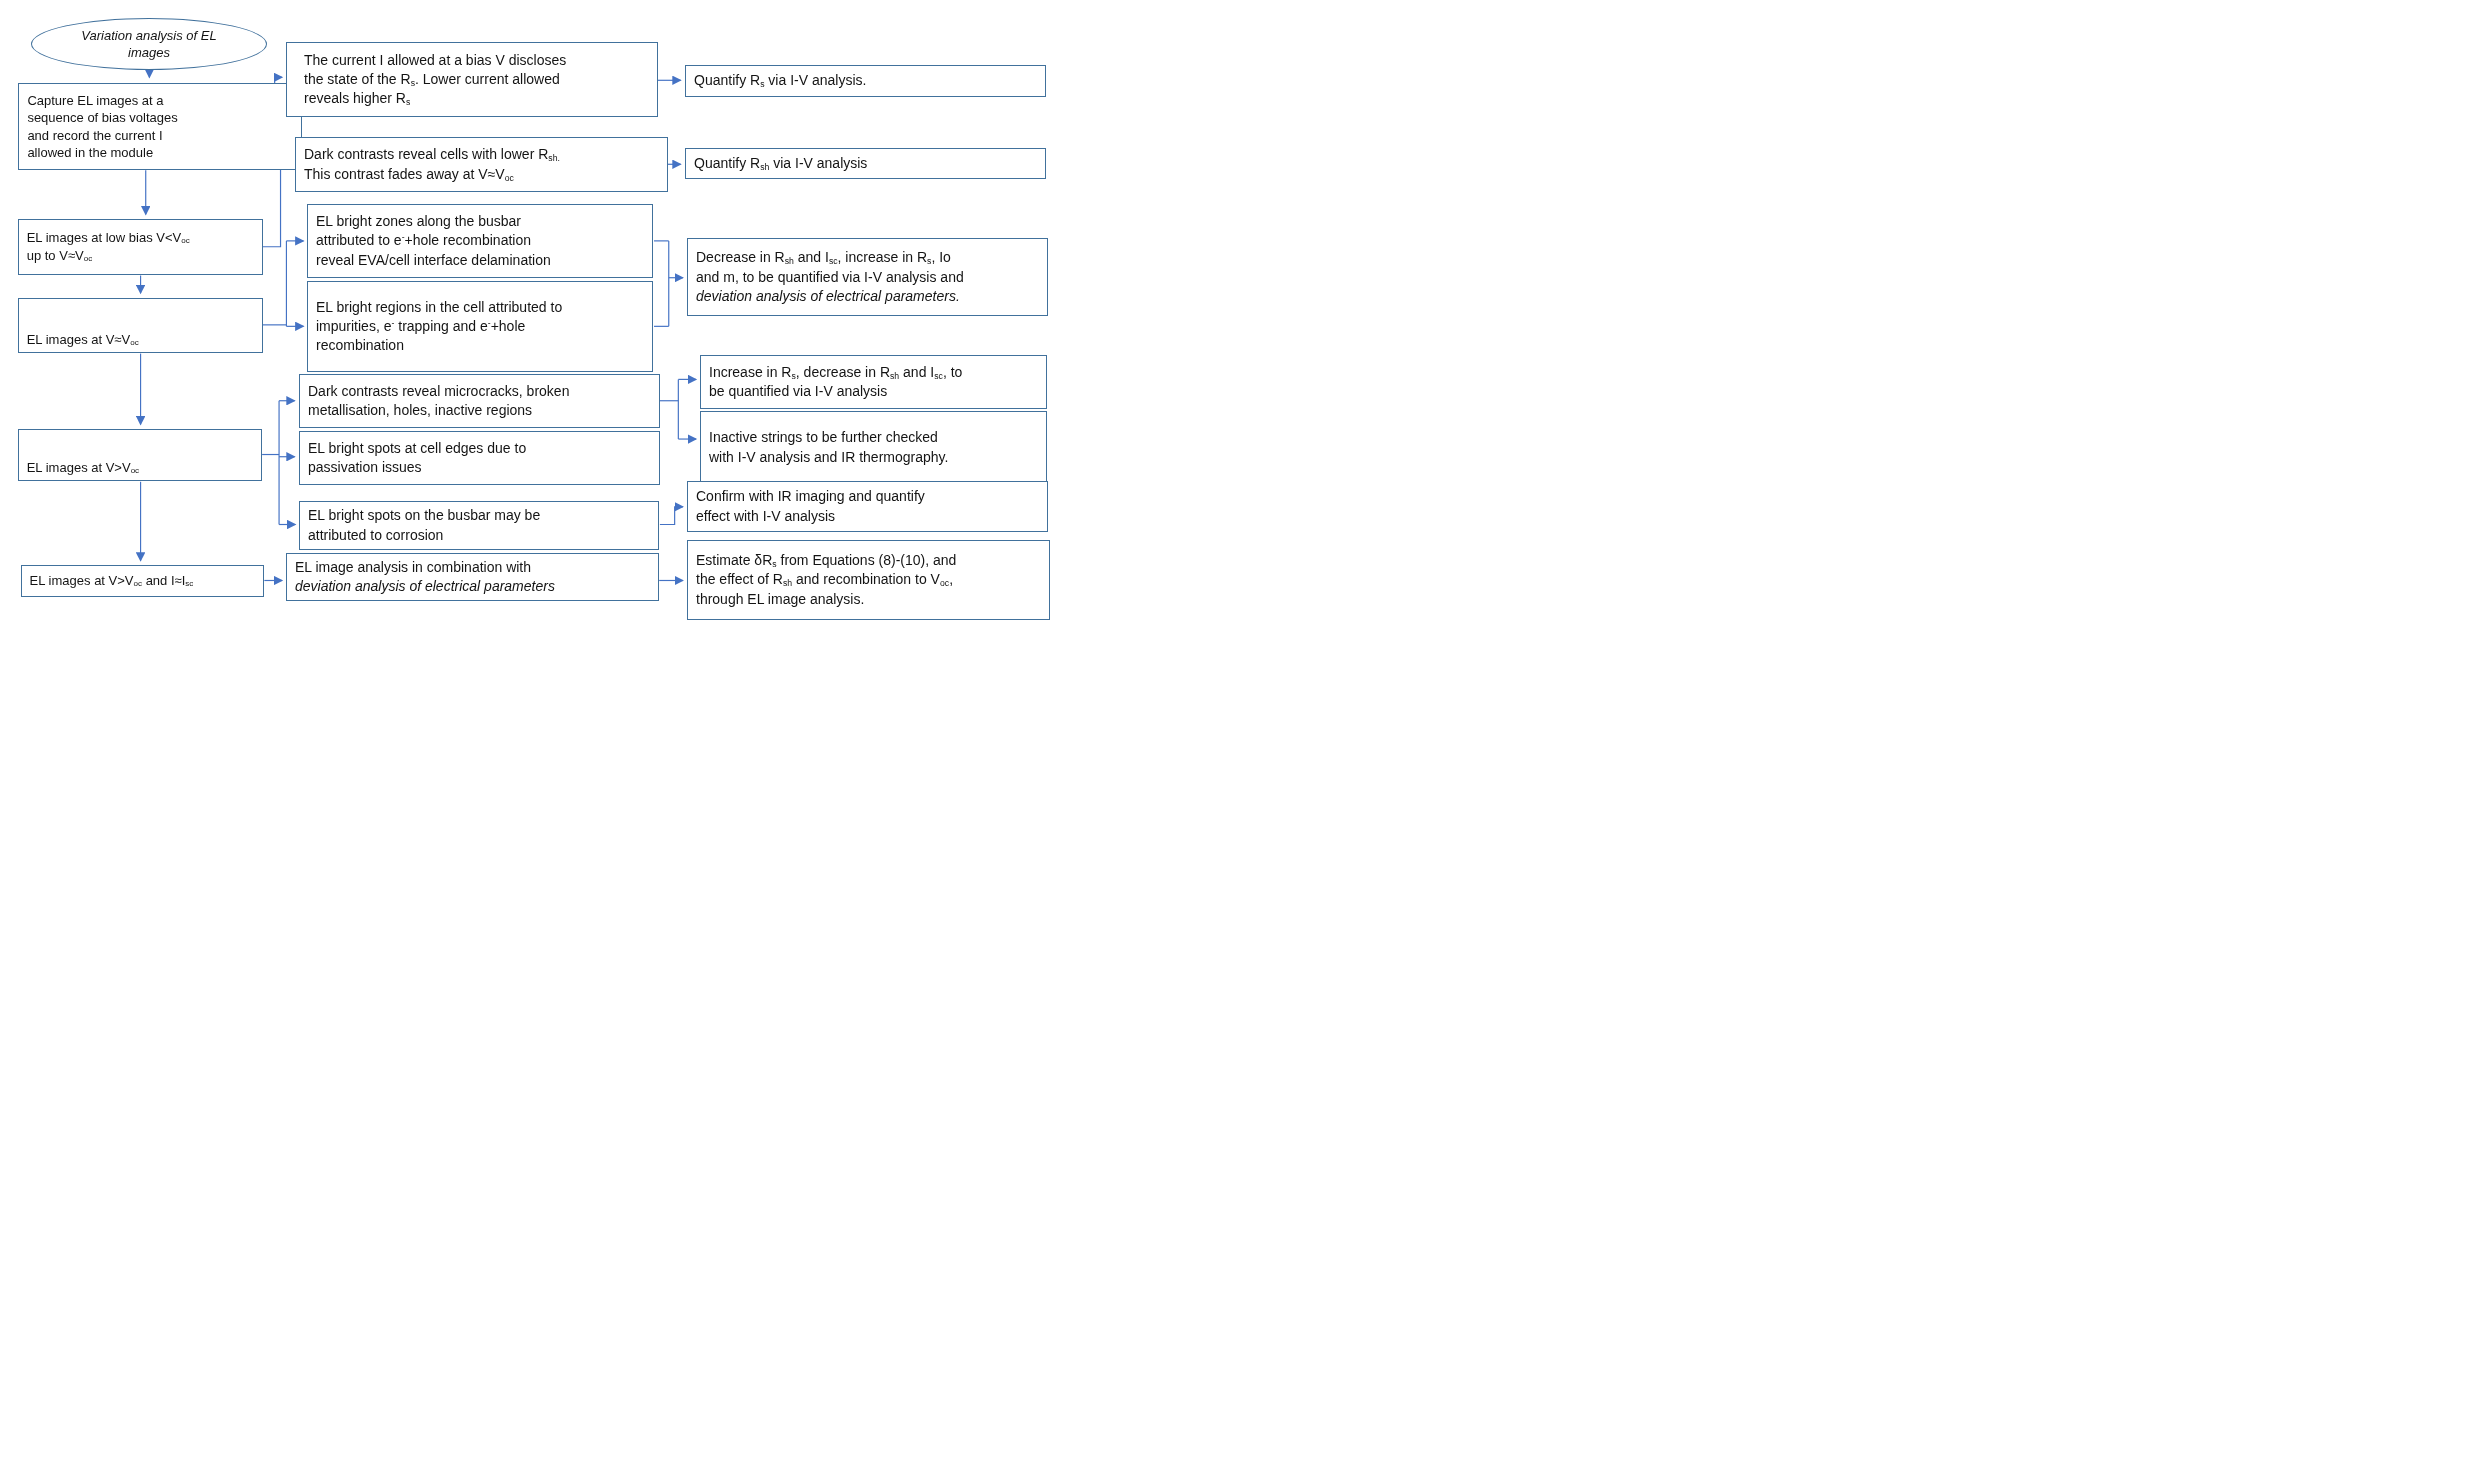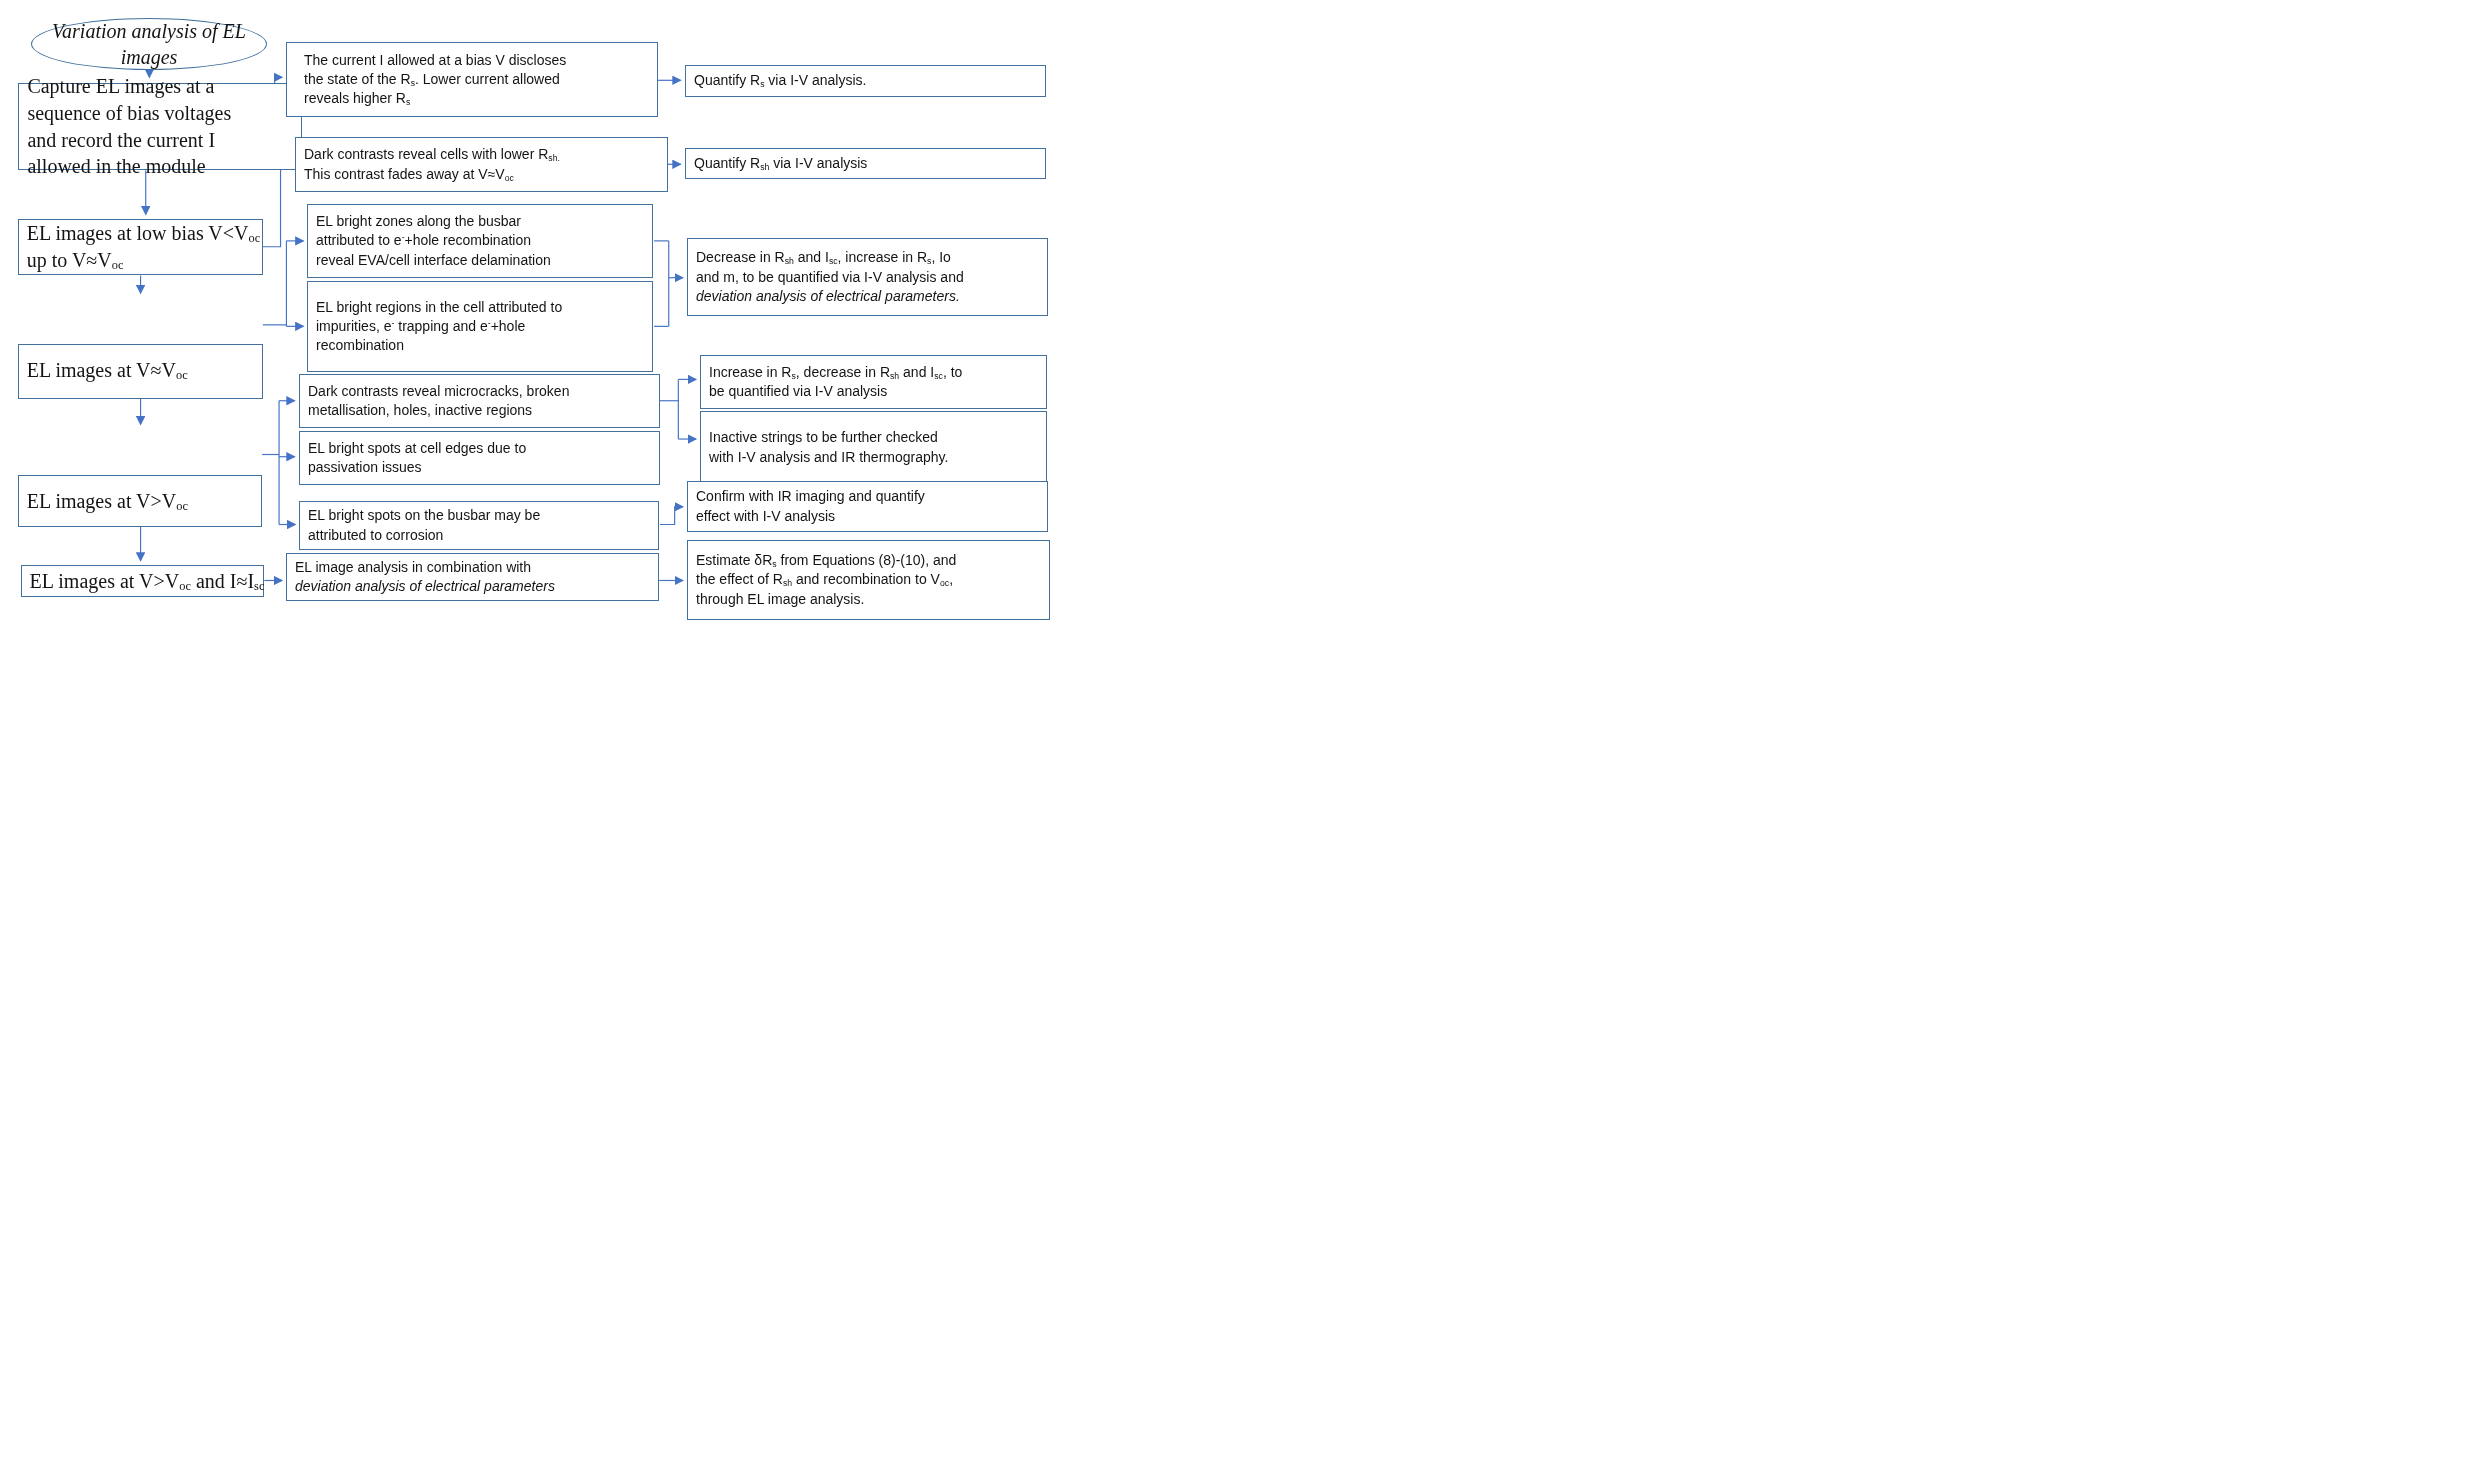--- a/index.html
+++ b/index.html
@@ -13,23 +13,23 @@
   #connectors{position:absolute;left:0;top:0;width:1062px;height:635px;pointer-events:none;}
   .node{
     position:absolute; background:#fff; border:1.2px solid var(--border);
     box-sizing:border-box; display:flex; flex-direction:column; justify-content:center;
     padding:2.9px 8px; color:var(--text);
   }
   .ellipse{
     border-radius:50%; align-items:center; text-align:center; font-style:italic;
     border-width:1.5px; padding:1.5px 13.3px;
   }
-  .f20{font-size:20px; line-height:1.34;font-family:Liberation Serif, serif;}
+  .f20{font-size:13px; line-height:1.34;}
   .f19{font-size:14px; line-height:1.36;}
-  .top{justify-content:flex-start; padding-top:12px;margin-top:46px;}
+  .top{justify-content:flex-end; padding-top:12px;}
   .tl{white-space:nowrap;}
   .sb{font-size:0.62em;}
   .sb{vertical-align:-0.18em;}
   .sp{font-size:0.62em; vertical-align:0.55em;}
   .it{font-style:italic;}
   
   #n-start{left:31px; top:18.4px; width:236px; height:52px;}
   #n-a {left:18.4px;  top:83px; width:284px; height:87px;}
   #n-b {left:17.7px;  top:219px; width:245px; height:56px;}
   #n-c {left:17.7px;  top:298px; width:245px; height:55px;}

